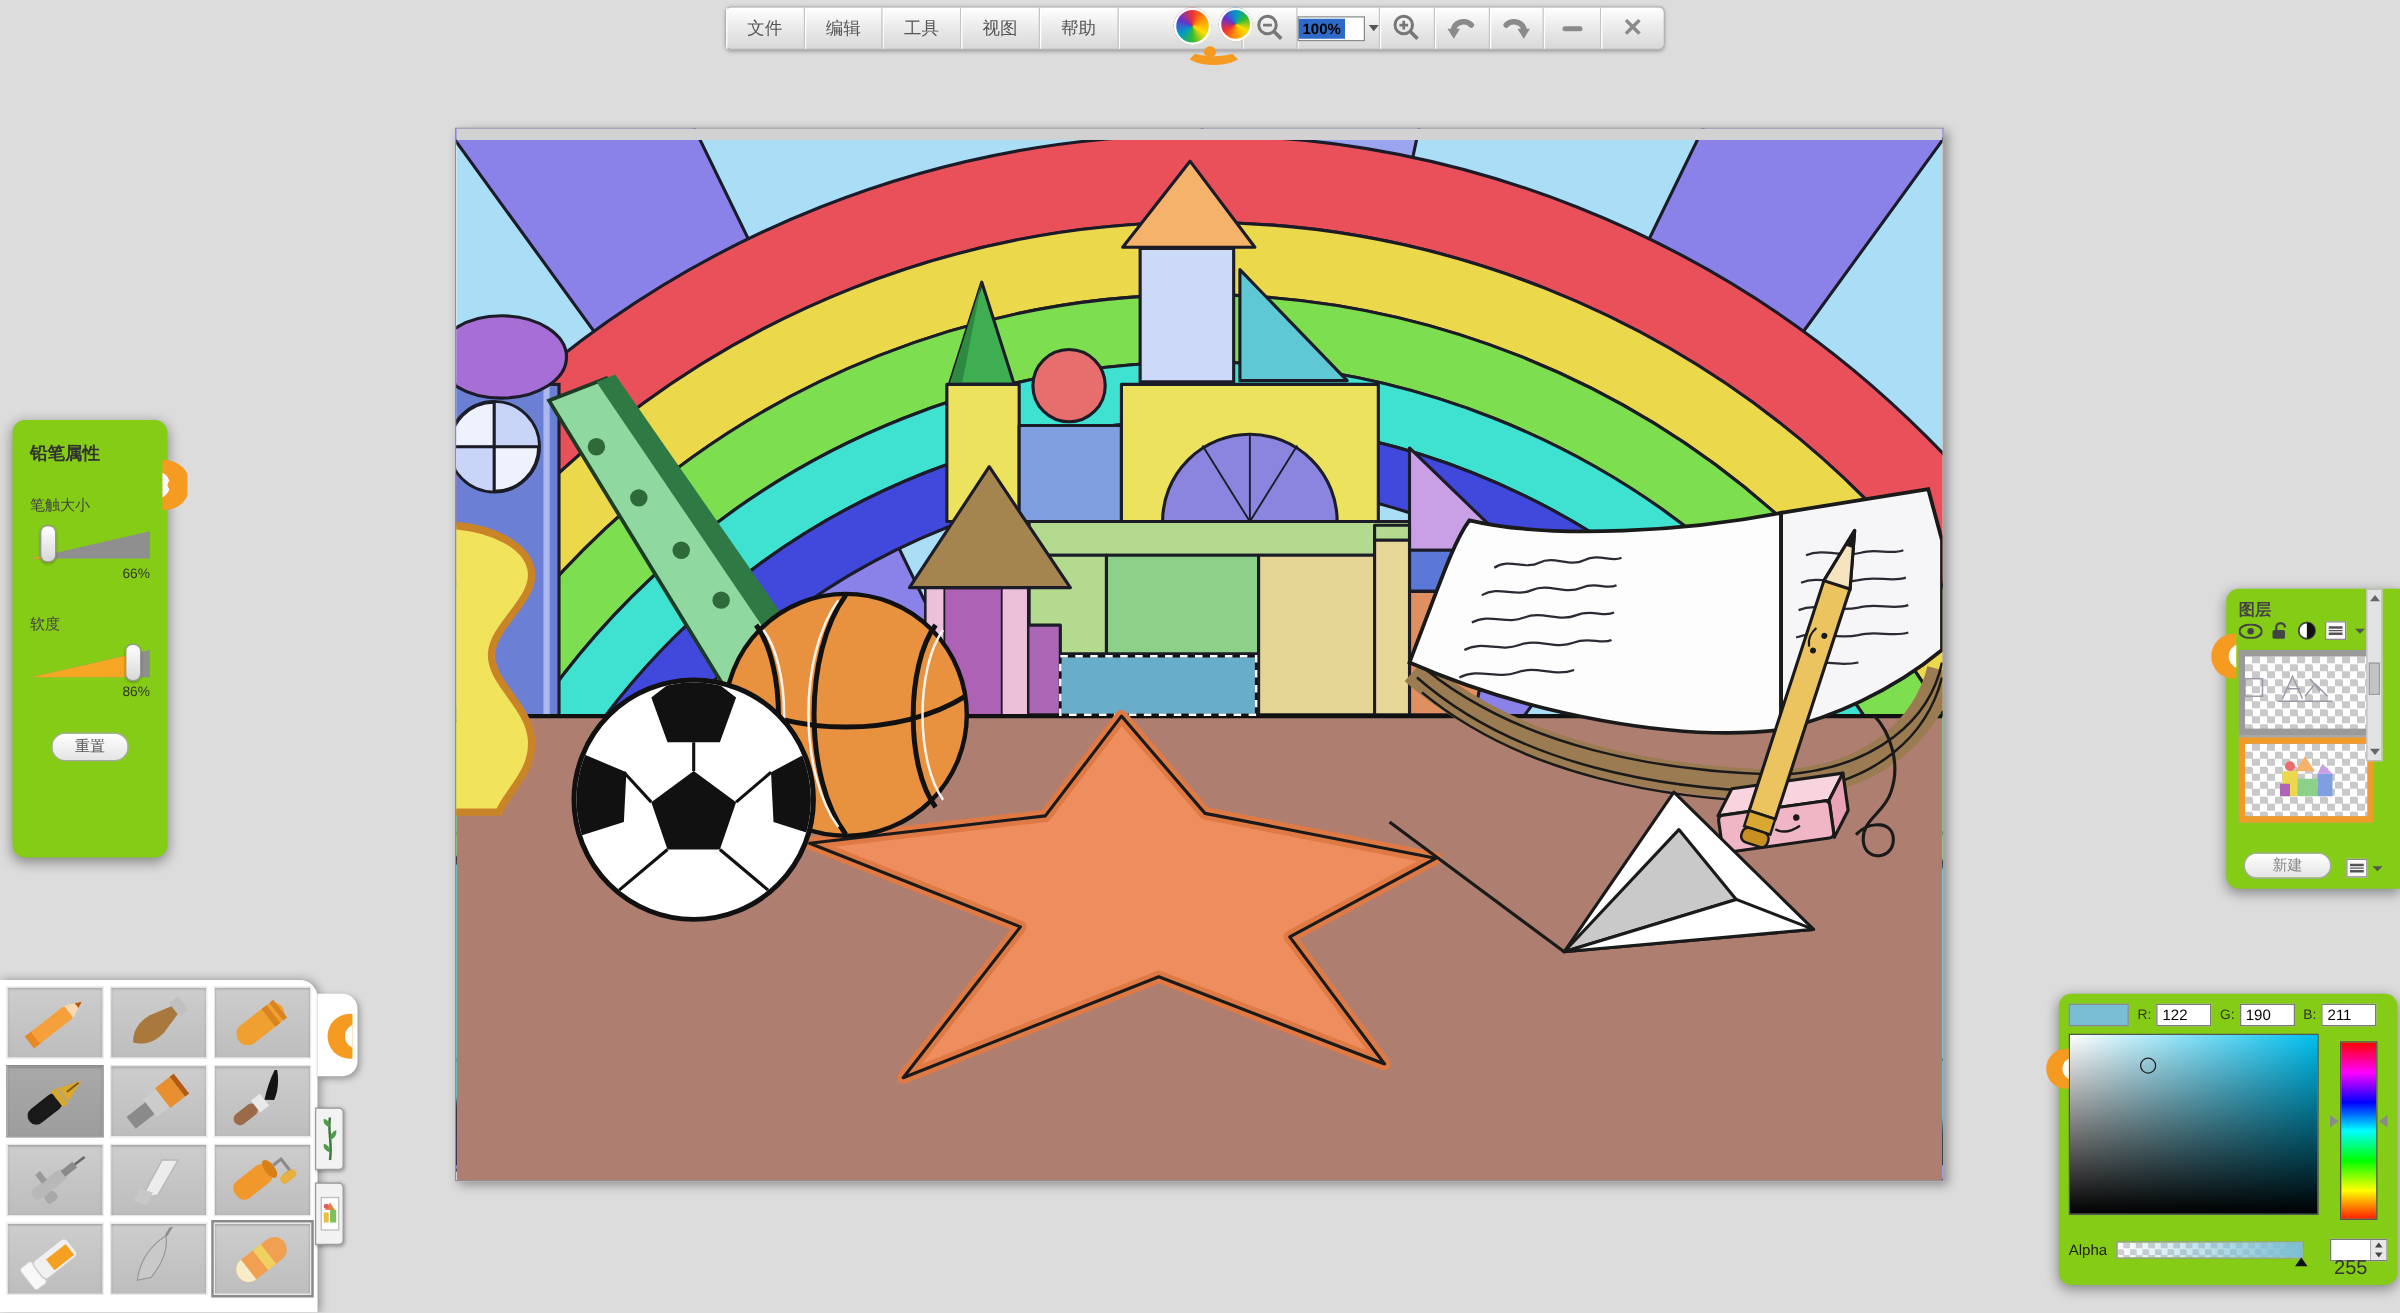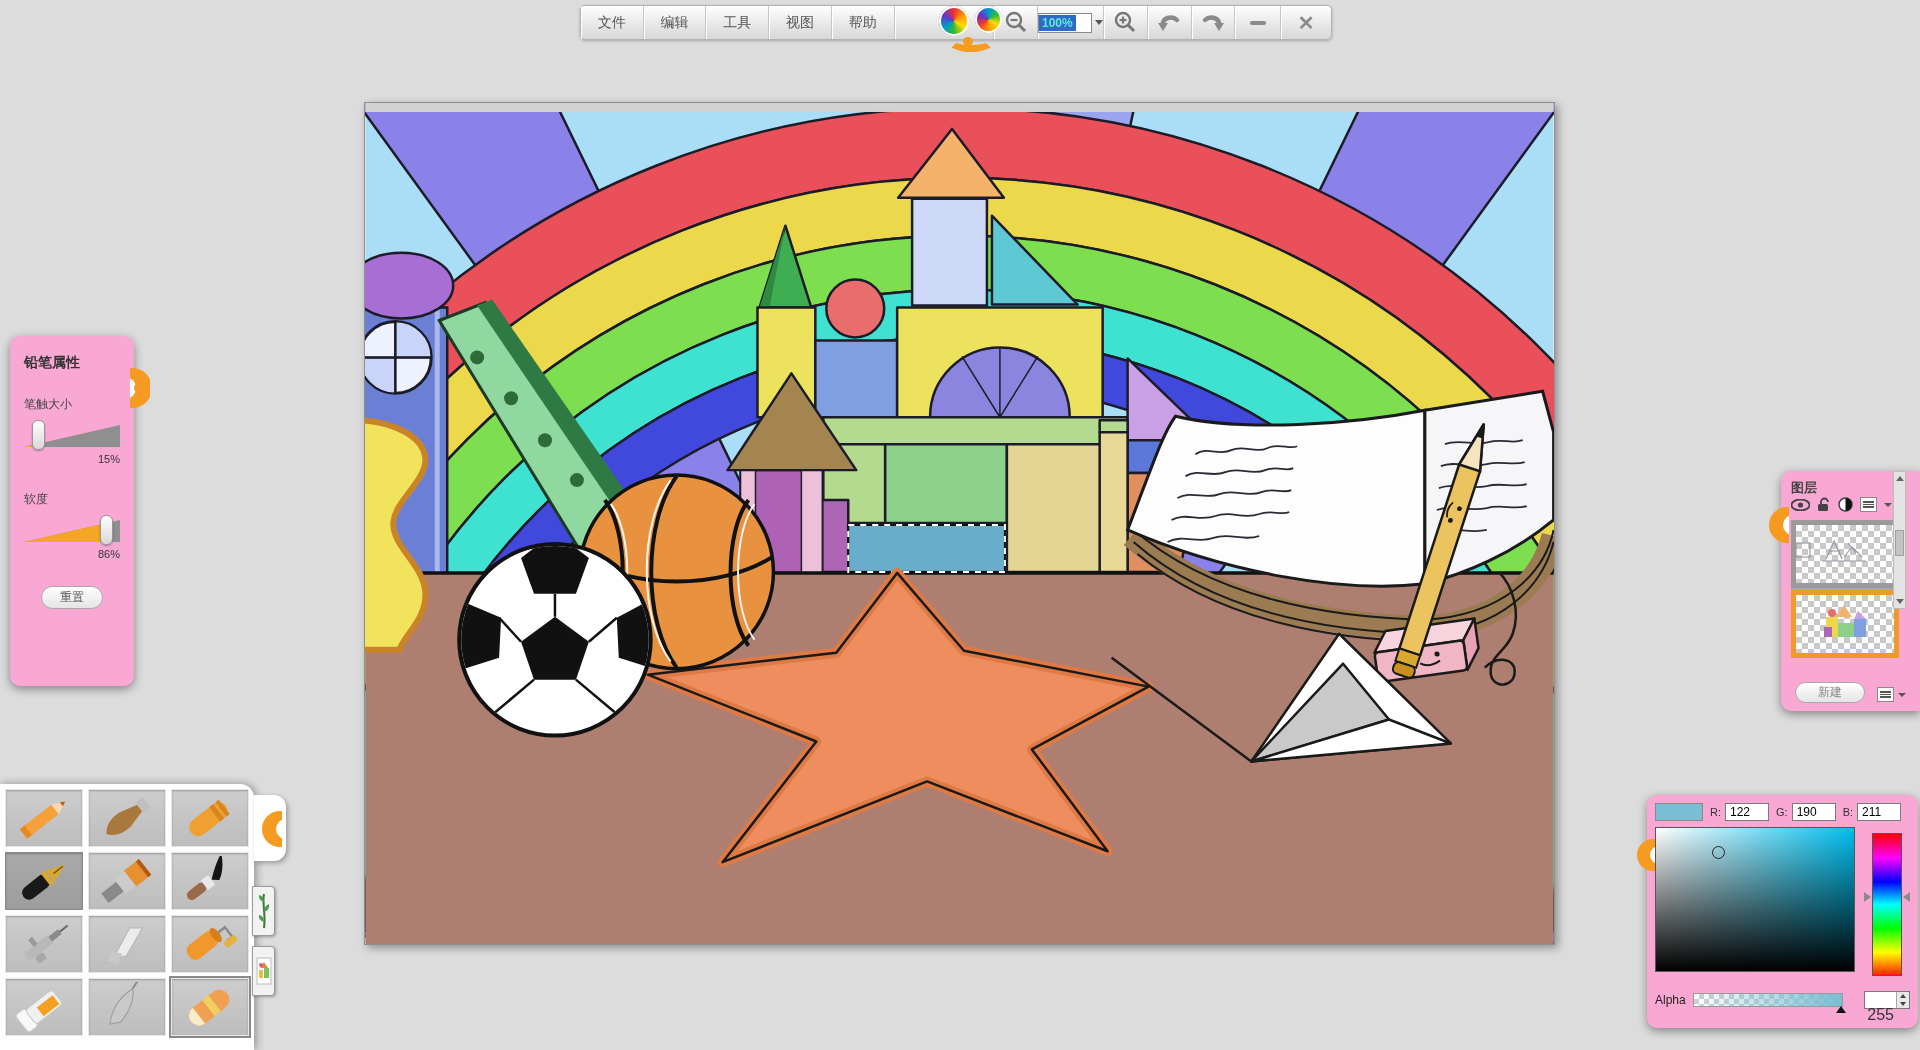--- a/index.html
+++ b/index.html
@@ -11,21 +11,21 @@
   .toolbar { position:absolute; left:580px; top:5px; width:752px; height:35px;
     background:linear-gradient(#ffffff,#ececec 45%,#d8d8d8); border:1px solid #b3b3b3;
     border-radius:5px; box-shadow:0 1px 3px rgba(0,0,0,.25); display:flex; align-items:stretch; }
   .tb-cell { display:flex; align-items:center; justify-content:center; height:100%;
     border-right:1px solid #c6c6c6; box-shadow:1px 0 0 #ffffff inset; cursor:default; }
   .tb-menu { width:63px; font-size:14px; color:#555;text-align:center; }
   .tb-gap { width:100px; border-right:1px solid #c6c6c6; }
   .tb-btn { width:44px; }
   .tb-zoombox { width:66px; }
   .zoom-input { width:54px; height:20px; background:#fff; border:1px solid #8a8a8a; display:flex; align-items:center; }
-  .zoom-sel { background:#2e6bc8; color:#5eead4; font-size:12px; font-weight:bold; padding:1px 3px; }
+  .zoom-sel { background:#2e6bc8; color:#000000; font-size:12px; font-weight:bold; padding:1px 3px; }
   .zoom-caret { width:0; height:0; border-left:4px solid transparent; border-right:4px solid transparent;
     border-top:5px solid #555; margin-left:3px; }
   .tb-glyph { font-size:20px; font-weight:bold; color:#8a8a8a; }
   .minimize-bar { width:16px; height:4px; background:#8a8a8a; border-radius:2px; }
 
   
   .mascot { position:absolute; left:933px; top:4px; width:86px; height:50px; z-index:5; pointer-events:none; }
   .mascot .eye { position:absolute; top:2px; border-radius:50%;
     background:conic-gradient(#e33,#f90,#fd0,#3b3,#09c,#63c,#e33); box-shadow:0 0 0 2px #fff inset; }
   .mascot .eye.l { left:6px; width:30px; height:30px; }
@@ -33,21 +33,21 @@
   .mascot .nose { position:absolute; left:30px; top:33px; width:10px; height:9px; background:#f59b22; border-radius:50%; }
   .mascot .smile { position:absolute; left:14px; top:26px; width:48px; height:22px;
     border:7px solid transparent; border-bottom-color:#f59b22; border-radius:50%; }
 
   
   .canvas-frame { position:absolute; left:364px; top:102px; width:1191px; height:843px;
     border:1px solid #8f8f8f; box-shadow:3px 3px 8px rgba(0,0,0,.35); background:#fff; }
   .canvas-frame svg { display:block; }
 
   
-  .panel { position:absolute; background:#f9a8d4; border-radius:10px; box-shadow:0 3px 10px rgba(0,0,0,.4); }
+  .panel { position:absolute; background:#84cc16; border-radius:10px; box-shadow:0 3px 10px rgba(0,0,0,.4); }
   .handle-svg { position:absolute; }
 
   
   .pencil-panel { left:10px; top:336px; width:124px; height:350px; padding:18px 14px; }
   .pencil-panel h3 { font-size:14px; font-weight:bold; color:#333; margin-bottom:22px; }
   .slider-label { font-size:12px; color:#444; margin-bottom:10px;margin-top:24px; }
   .wedge-wrap { position:relative; width:96px; height:26px; margin-bottom:4px; }
   .wedge-wrap svg { position:absolute; left:0; top:2px; }
   .slider-thumb { position:absolute; top:-3px; width:13px; height:30px; border-radius:6px;
     background:linear-gradient(#ffffff,#d8d8d8); border:1px solid #979797; box-shadow:0 1px 2px rgba(0,0,0,.3); }
@@ -380,21 +380,21 @@
   <div class="panel pencil-panel">
     <h3>铅笔属性</h3>
     <div class="slider-label">笔触大小</div>
     <div class="wedge-wrap">
       <svg width="96" height="22" viewBox="0 0 96 22">
         <polygon points="0,22 96,0 96,22" fill="#8f8f8f"></polygon>
         <polygon points="0,22 14.4,22 14.4,18.7" fill="#f5a623"></polygon>
       </svg>
       <div class="slider-thumb" style="left:8px;"></div>
     </div>
-    <div class="slider-value">15%</div>
+    <div class="slider-value">66%</div>
     <div class="slider-label">软度</div>
     <div class="wedge-wrap">
       <svg width="96" height="22" viewBox="0 0 96 22">
         <polygon points="0,22 96,0 96,22" fill="#8f8f8f"></polygon>
         <polygon points="0,22 82.5,22 82.5,3.1" fill="#f5a623"></polygon>
       </svg>
       <div class="slider-thumb" style="left:76px;"></div>
     </div>
     <div class="slider-value">86%</div>
     <button class="reset-btn">重置</button>

